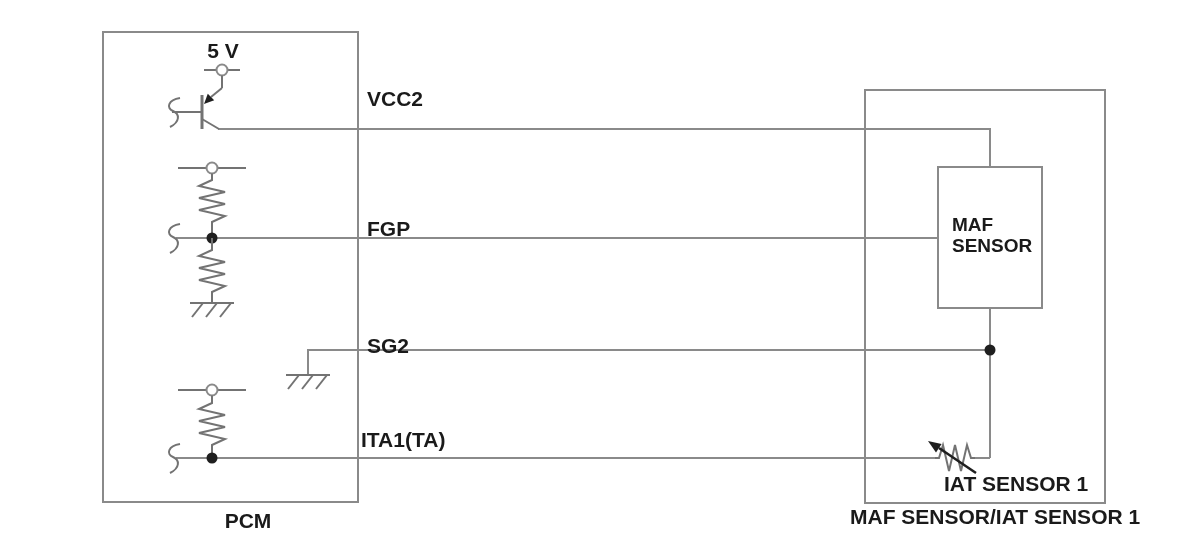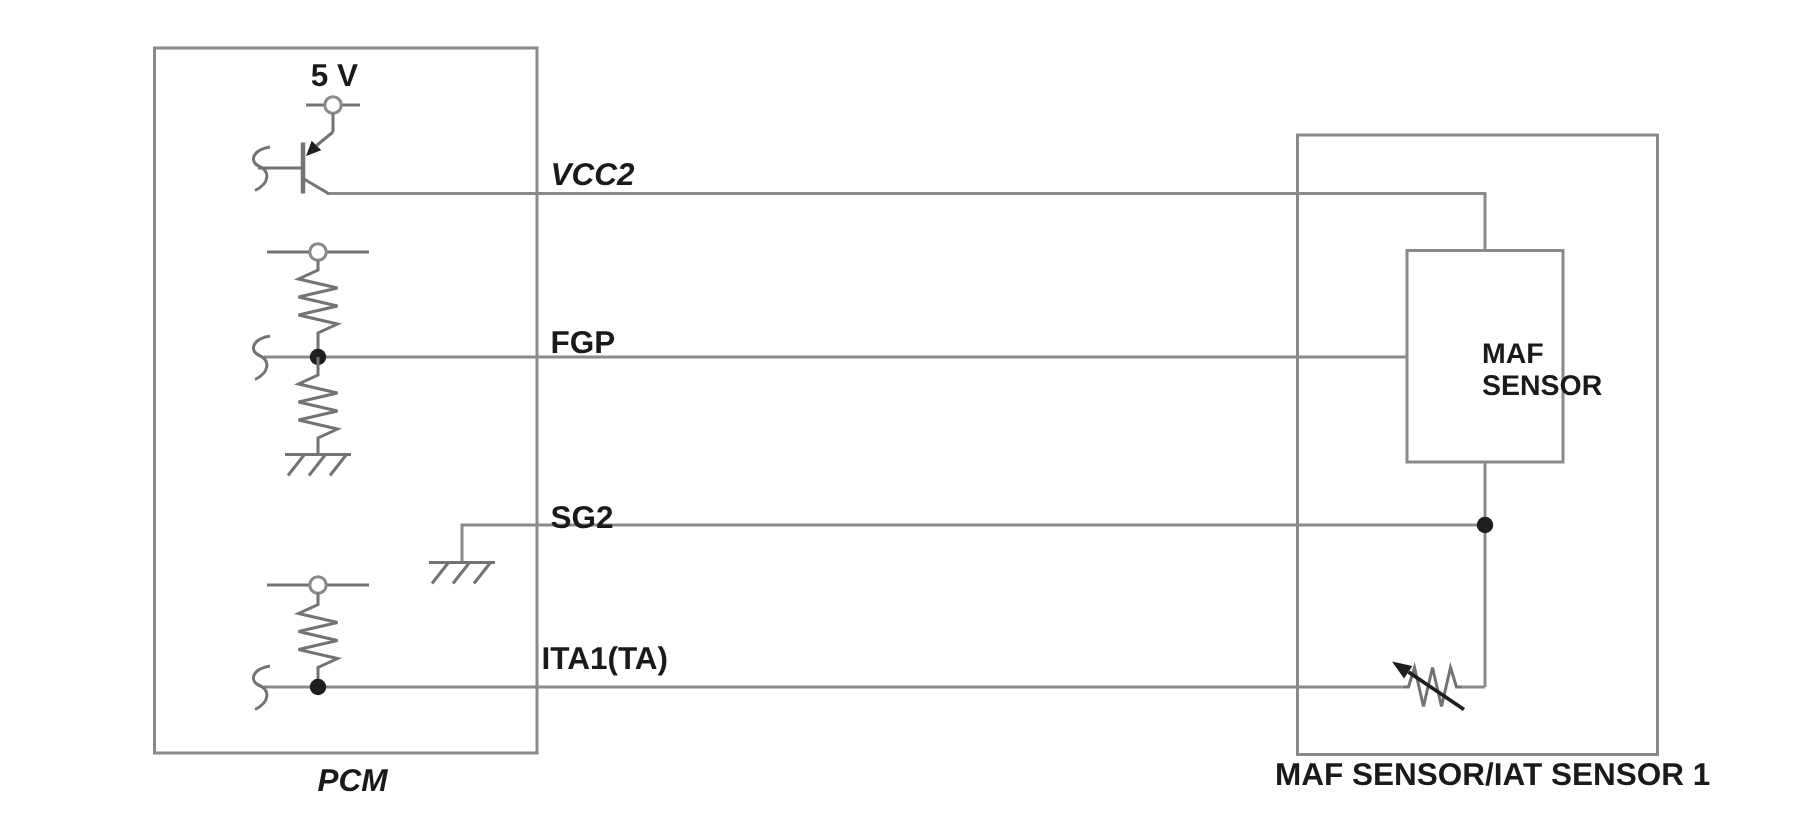--- a/index.html
+++ b/index.html
@@ -106,29 +106,30 @@
 
     <g>
       <path d="M 935,458 L 939,458 L 943,445 L 949,471 L 955,445 L 961,471 L 967,445 L 971,458 L 975,458" class="sym"></path>
       <line x1="976" y1="473" x2="939" y2="448" class="arrowline"></line>
       <polygon points="928,441 941.6,444 936,452.4" class="arrow"></polygon>
     </g>
   </svg>
 
   <div class="lbl center" style="left:203px;top:40px;width:40px;">5 V</div>
 
-  <div class="lbl" style="left:367px;top:106px;font-style:italic;">VCC2</div>
+  <div class="lbl" style="left:367px;top:88px;">VCC2</div>
 
   <div class="lbl" style="left:367px;top:218px;">FGP</div>
 
   <div class="lbl" style="left:367px;top:335px;">SG2</div>
 
   <div class="lbl" style="left:361px;top:429px;">ITA1(TA)</div>
 
-  <div class="lbl maf-lbl" style="left:988px;top:214px;margin-top:12px;">MAF
+  <div class="lbl maf-lbl" style="left:952px;top:214px;">MAF
 SENSOR</div>
 
+  <div class="lbl" style="left:944px;top:473px;">IAT SENSOR 1</div>
 
   <div class="lbl center" style="left:850px;top:506px;width:280px;">MAF SENSOR/IAT SENSOR 1</div>
 
-  <div class="lbl center" style="left:175px;top:510px;width:120px;font-style:italic;">PCM</div>
+  <div class="lbl center" style="left:188px;top:510px;width:120px;">PCM</div>
 
 </div>
 
 </body></html>

